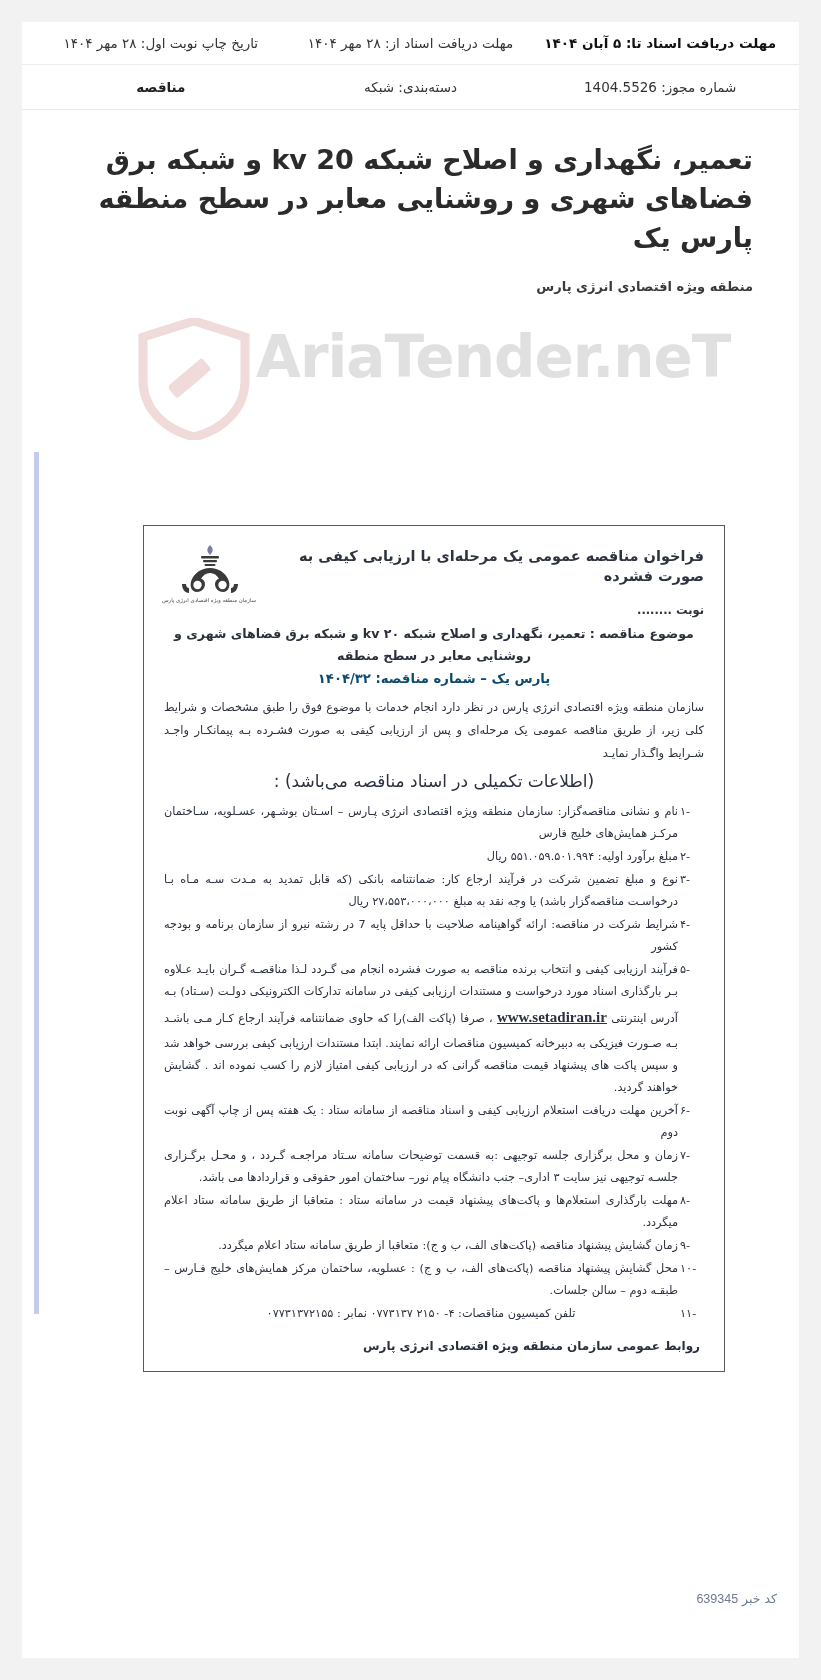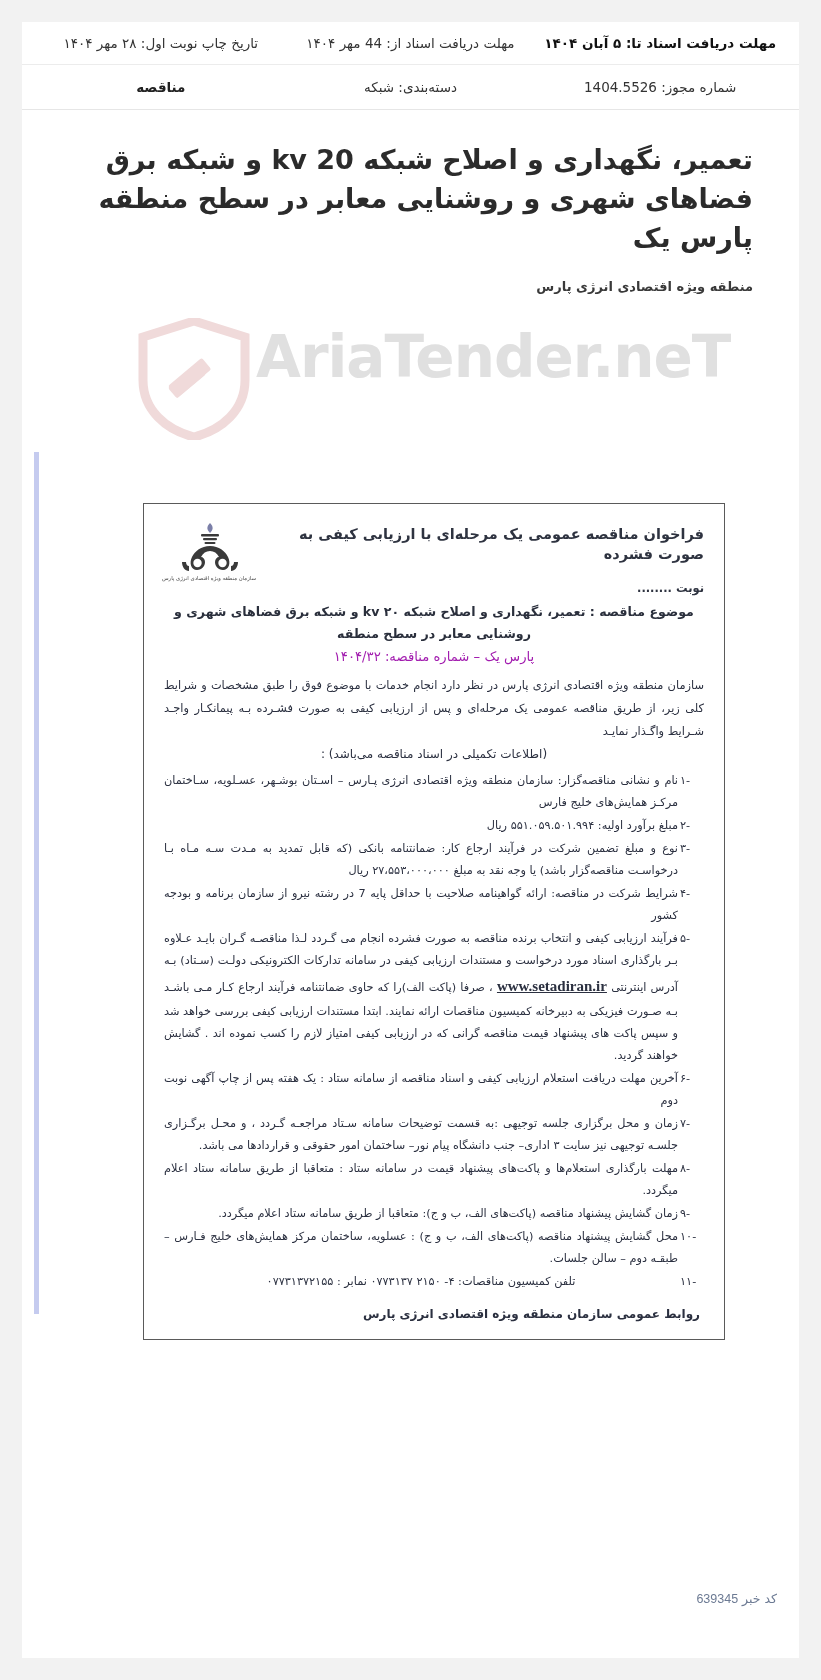--- a/index.html
+++ b/index.html
@@ -115,21 +115,21 @@
     top: 430px;
     width: 5px;
     height: 862px;
     background: #c5cbef;
   }
 
   
   .notice-wrap {
     position: absolute;
     left: 95px;
-    top: 481px;
+    top: 503px;
     width: 608px;
     padding-left: 26px;
   }
   .notice-box {
     border: 1.5px solid #5a5a5a;
     background: #ffffff;
     padding: 16px 20px 18px 20px;
     position: relative;
   }
   .notice-inner { position: relative; }
@@ -175,37 +175,37 @@
     font-size: 12.6px;
     font-weight: bold;
     color: #2a2f3c;
     text-align: center;
     line-height: 1.75;
     margin-top: 6px;
     direction: rtl;
   }
   .subject-line-2 {
     font-size: 13.2px;
-    font-weight: normal;
-    color: #a21caf;
+    font-weight: bold;
+    color: #0c4a6e;
     text-align: center;
     line-height: 1.8;
     direction: rtl;
   }
 
   .body-para {
     font-size: 11.4px;
     color: #2b3040;
     text-align: justify;
     line-height: 2.0;
     margin-top: 6px;
     direction: rtl;
   }
   .body-para-center {
-    font-size: 12px;
+    font-size: 17px;
     color: #2b3040;
     text-align: center;
     line-height: 1.9;
     direction: rtl;
   }
 
   ol.items {
     list-style: none;
     margin: 4px 0 0 0;
     padding: 0;
@@ -266,21 +266,21 @@
   .news-code .digits { font-family: "Liberation Sans", sans-serif; direction: ltr; unicode-bidi: embed; }
 </style>
 </head>
 <body>
 
 <div class="page-card">
 
   <div class="meta-header">
     <div class="meta-row row-1">
       <div class="meta-cell strong-bold">مهلت دریافت اسناد تا: ۵ آبان ۱۴۰۴</div>
-      <div class="meta-cell">مهلت دریافت اسناد از: 44 مهر ۱۴۰۴</div>
+      <div class="meta-cell">مهلت دریافت اسناد از: ۲۸ مهر ۱۴۰۴</div>
       <div class="meta-cell">تاریخ چاپ نوبت اول: ۲۸ مهر ۱۴۰۴</div>
     </div>
     <div class="divider-thin"></div>
     <div class="meta-row row-2">
       <div class="meta-cell">شماره مجوز: 1404.5526</div>
       <div class="meta-cell">دسته‌بندی: شبکه</div>
       <div class="meta-cell bold">مناقصه</div>
     </div>
   </div>
 

